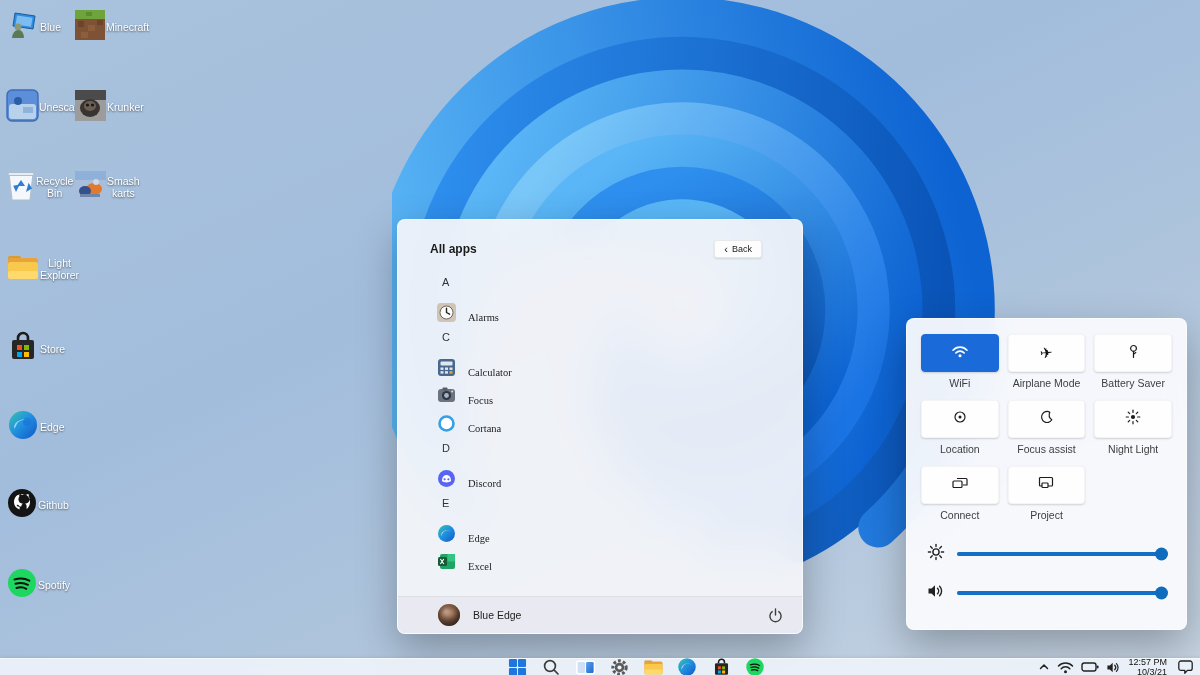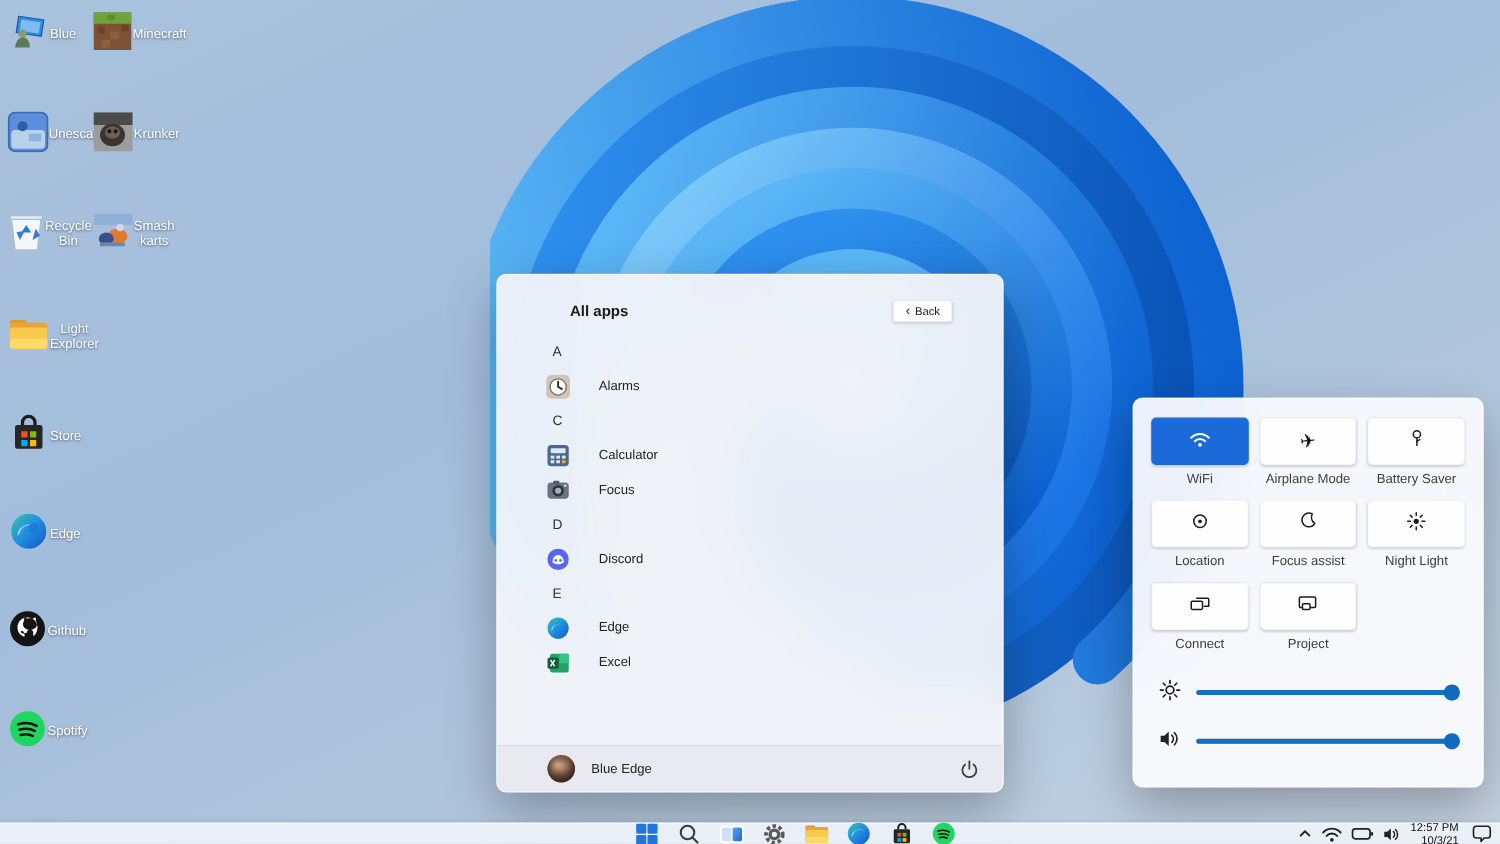--- a/index.html
+++ b/index.html
@@ -13,29 +13,29 @@
   
   .icon-cell { position:absolute; width:62px; display:flex; flex-direction:row; align-items:center; cursor:default; }
   .icon-cell .art { width:34px; height:34px; display:flex; align-items:center; justify-content:center; }
   .icon-cell .lbl { margin-top:4px; font-size:10.5px; line-height:12px; color:#fff; text-align:center;
                     text-shadow:0 1px 2px rgba(0,0,0,.55); }
 
   
   .start-menu { position:absolute; left:397px; top:219px; width:406px; height:415px;
         background:rgba(243,244,249,.94); border:1px solid rgba(255,255,255,.55); border-radius:8px;
         box-shadow:0 16px 40px rgba(0,0,0,.28); backdrop-filter:blur(18px); overflow:hidden; }
-  .menu-header { display:flex; align-items:center; justify-content:space-between; padding:20px 40px 10px 58px; }
+  .menu-header { display:flex; align-items:center; justify-content:space-between; padding:20px 40px 10px 32px; }
   .menu-title { font-size:12px; font-weight:bold; color:#1b1b1b; }
   .back-btn { background:#fdfdfd; border:1px solid rgba(0,0,0,.08); border-radius:3px;
         box-shadow:0 1px 2px rgba(0,0,0,.12); font-size:9px; color:#222; padding:3px 9px;
         display:flex; align-items:center; gap:4px; cursor:pointer; }
   .back-btn .chev { font-size:11px; line-height:8px; }
   .app-list { padding-left:38px; height:314px; overflow:hidden; }
   .letter-row { height:27px; display:flex; align-items:center; padding-left:6px; font-size:11px; color:#333; cursor:pointer; }
-  .app-row { height:28px; display:flex; align-items:center; gap:22px; cursor:pointer; }
+  .app-row { height:28px; display:flex; align-items:flex-end; gap:11px; cursor:pointer;font-family:Liberation Serif, serif; }
   .app-row .app-ic { width:21px; height:21px; display:flex; align-items:center; justify-content:center; }
   .app-row .app-lbl { font-size:10.5px; color:#222; }
   .user-bar { position:absolute; bottom:0; left:0; right:0; height:37px;
         background:rgba(229,231,238,.75); border-top:1px solid rgba(0,0,0,.05);
         display:flex; align-items:center; padding:0 18px 0 40px; }
   .avatar { width:22px; height:22px; border-radius:50%;
         background:radial-gradient(circle at 35% 30%,#d8b49a 0%,#a5785d 40%,#5d4336 75%,#382a24 100%);
         box-shadow:inset 0 -7px 6px rgba(30,20,15,.55), inset 0 5px 4px rgba(90,60,45,.6); }
   .user-name { margin-left:13px; font-size:10.5px; color:#222; }
   .power { margin-left:auto; width:17px; height:17px; cursor:pointer; }
@@ -298,20 +298,28 @@
           <rect x="1" y="3" width="17" height="13" rx="3" fill="#6b7280"></rect>
           <rect x="5.5" y="1.5" width="5" height="3" rx="1" fill="#565c66"></rect>
           <circle cx="9.5" cy="9.5" r="4.6" fill="#2f3642"></circle>
           <circle cx="9.5" cy="9.5" r="2.4" fill="#9fb6c8"></circle>
           <circle cx="15.2" cy="5.6" r="1" fill="#d7dde5"></circle>
         </svg>
       </span>
       <span class="app-lbl">Focus</span>
     </div>
 
+    <div class="app-row">
+      <span class="app-ic">
+        <svg width="19" height="19" viewBox="0 0 19 19">
+          <circle cx="9.5" cy="9.5" r="7" fill="#fff" stroke="#35a0e8" stroke-width="2.6"></circle>
+        </svg>
+      </span>
+      <span class="app-lbl">Cortana</span>
+    </div>
 
     <div class="letter-row">D</div>
 
     <div class="app-row">
       <span class="app-ic">
         <svg width="19" height="19" viewBox="0 0 19 19">
           <circle cx="9.5" cy="9.5" r="8.5" fill="#5865f2"></circle>
           <path d="M5 12 c0-4 2-6 4.5-6 s4.5 2 4.5 6 c-1.4 1-2.8 1.4-4.5 1.4 S6.4 13 5 12 z" fill="#fff"></path>
           <circle cx="7.6" cy="10.3" r="1.1" fill="#5865f2"></circle>
           <circle cx="11.4" cy="10.3" r="1.1" fill="#5865f2"></circle>

